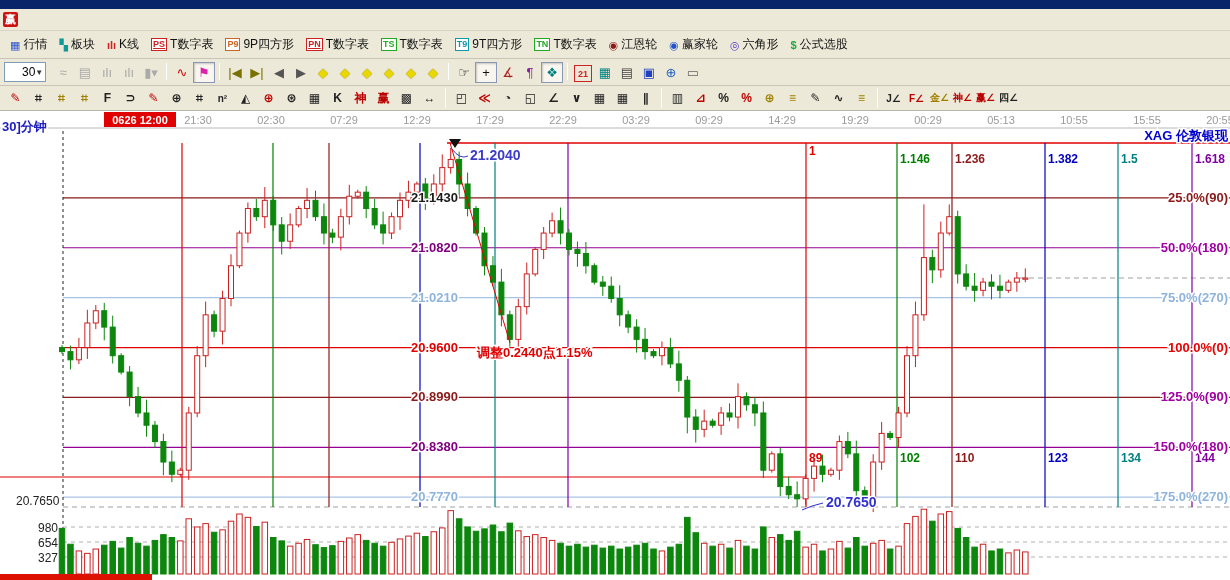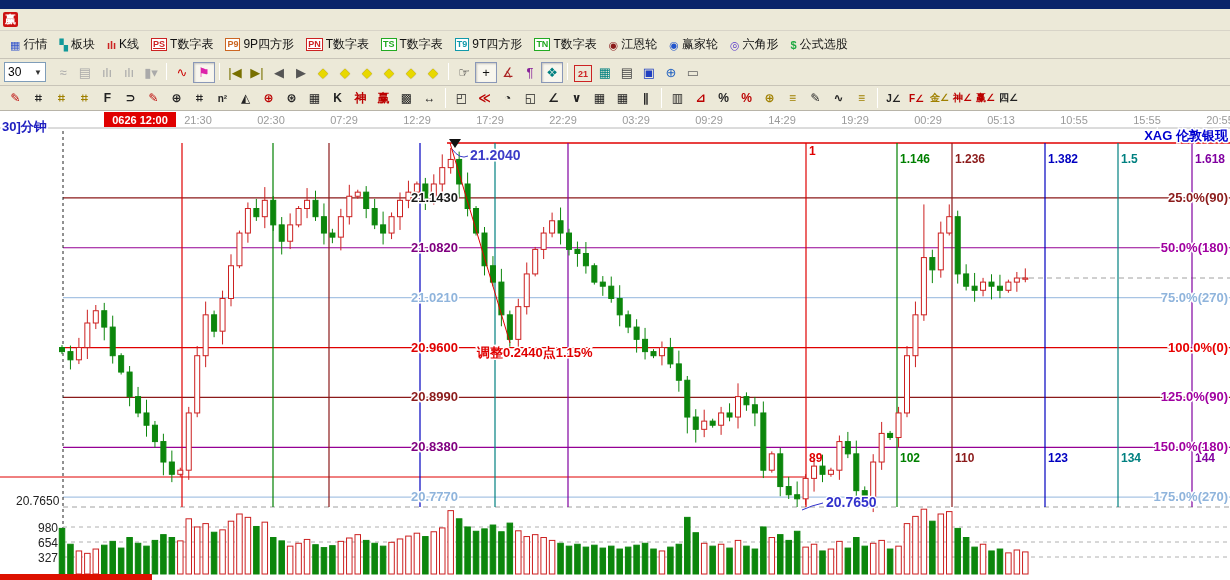--- a/index.html
+++ b/index.html
@@ -6,21 +6,21 @@
   html,body { width:1230px; height:580px; overflow:hidden; font-family:"Liberation Sans","DejaVu Sans",sans-serif; background:#fff; }
   .titlebar { height:9px; background:#0a246a; }
   .menubar { height:22px; background:#ece9d8; display:flex; align-items:center; padding-left:3px; border-bottom:1px solid #d8d4c8; }
   .logo { width:15px; height:15px; background:#cc1111; color:#fff; font-size:11px; font-weight:bold; display:inline-flex; align-items:center; justify-content:center; margin-right:6px; border-radius:2px; }
   .menu-item { font-size:12px; color:#111; padding:2px 9px; cursor:default; }
   .toolbar2 { height:28px; background:#ece9d8; display:flex; align-items:center; padding-left:4px; border-bottom:1px solid #c8c4b8; }
   .tbi { display:inline-flex; align-items:center; gap:3px; padding:2px 5px; font-size:12px; color:#111; border:1px solid transparent; }
   .ic { font-size:11px; font-weight:bold; font-style:normal; line-height:12px; }
   .ic.boxed { border:1px solid currentColor; font-size:9px; padding:0 1px; line-height:11px; background:#fff; }
   .toolbar3 { height:27px; background:#ece9d8; display:flex; align-items:center; padding-left:4px; border-bottom:1px solid #c8c4b8; gap:1px; }
-  .combo { width:42px; height:20px; background:#fff; border:1px solid #7f9db9; font-size:12px; display:inline-flex; align-items:center; justify-content:space-between; padding:0 3px; margin-right:5px; }
+  .combo { width:42px; height:20px; background:#fff; border:1px solid #7f9db9; font-size:12px; display:inline-flex; align-items:center; justify-content:space-between; padding:0 17px; margin-right:5px; }
   .combo .car { font-size:8px; color:#333; }
   .tb { width:22px; height:21px; display:inline-flex; align-items:center; justify-content:center; font-size:13px; border:1px solid transparent; color:#333; background:transparent; }
   .tb.dis { color:#aaa; }
   .tb.act { border:1px solid #8a98b8; background:#f8f6ee; box-shadow:inset 1px 1px 2px rgba(0,0,0,.2); }
   .tb.diamond { color:#e8d800; text-shadow:0 0 1px #806800; }
   .vsep { width:1px; height:20px; background:#c0bcae; margin:0 4px; border-right:1px solid #fff; }
   .toolbar4 { height:25px; background:#ece9d8; display:flex; align-items:center; padding-left:4px; border-bottom:1px solid #b8b4a8; gap:0; }
   .tb4 { width:23px; height:20px; display:inline-flex; align-items:center; justify-content:center; font-size:12px; font-weight:bold; border:1px solid transparent; }
   .chartwrap { position:relative; width:1230px; height:469px; background:#fff; }
   svg text { font-family:"Liberation Sans","DejaVu Sans",sans-serif; }

